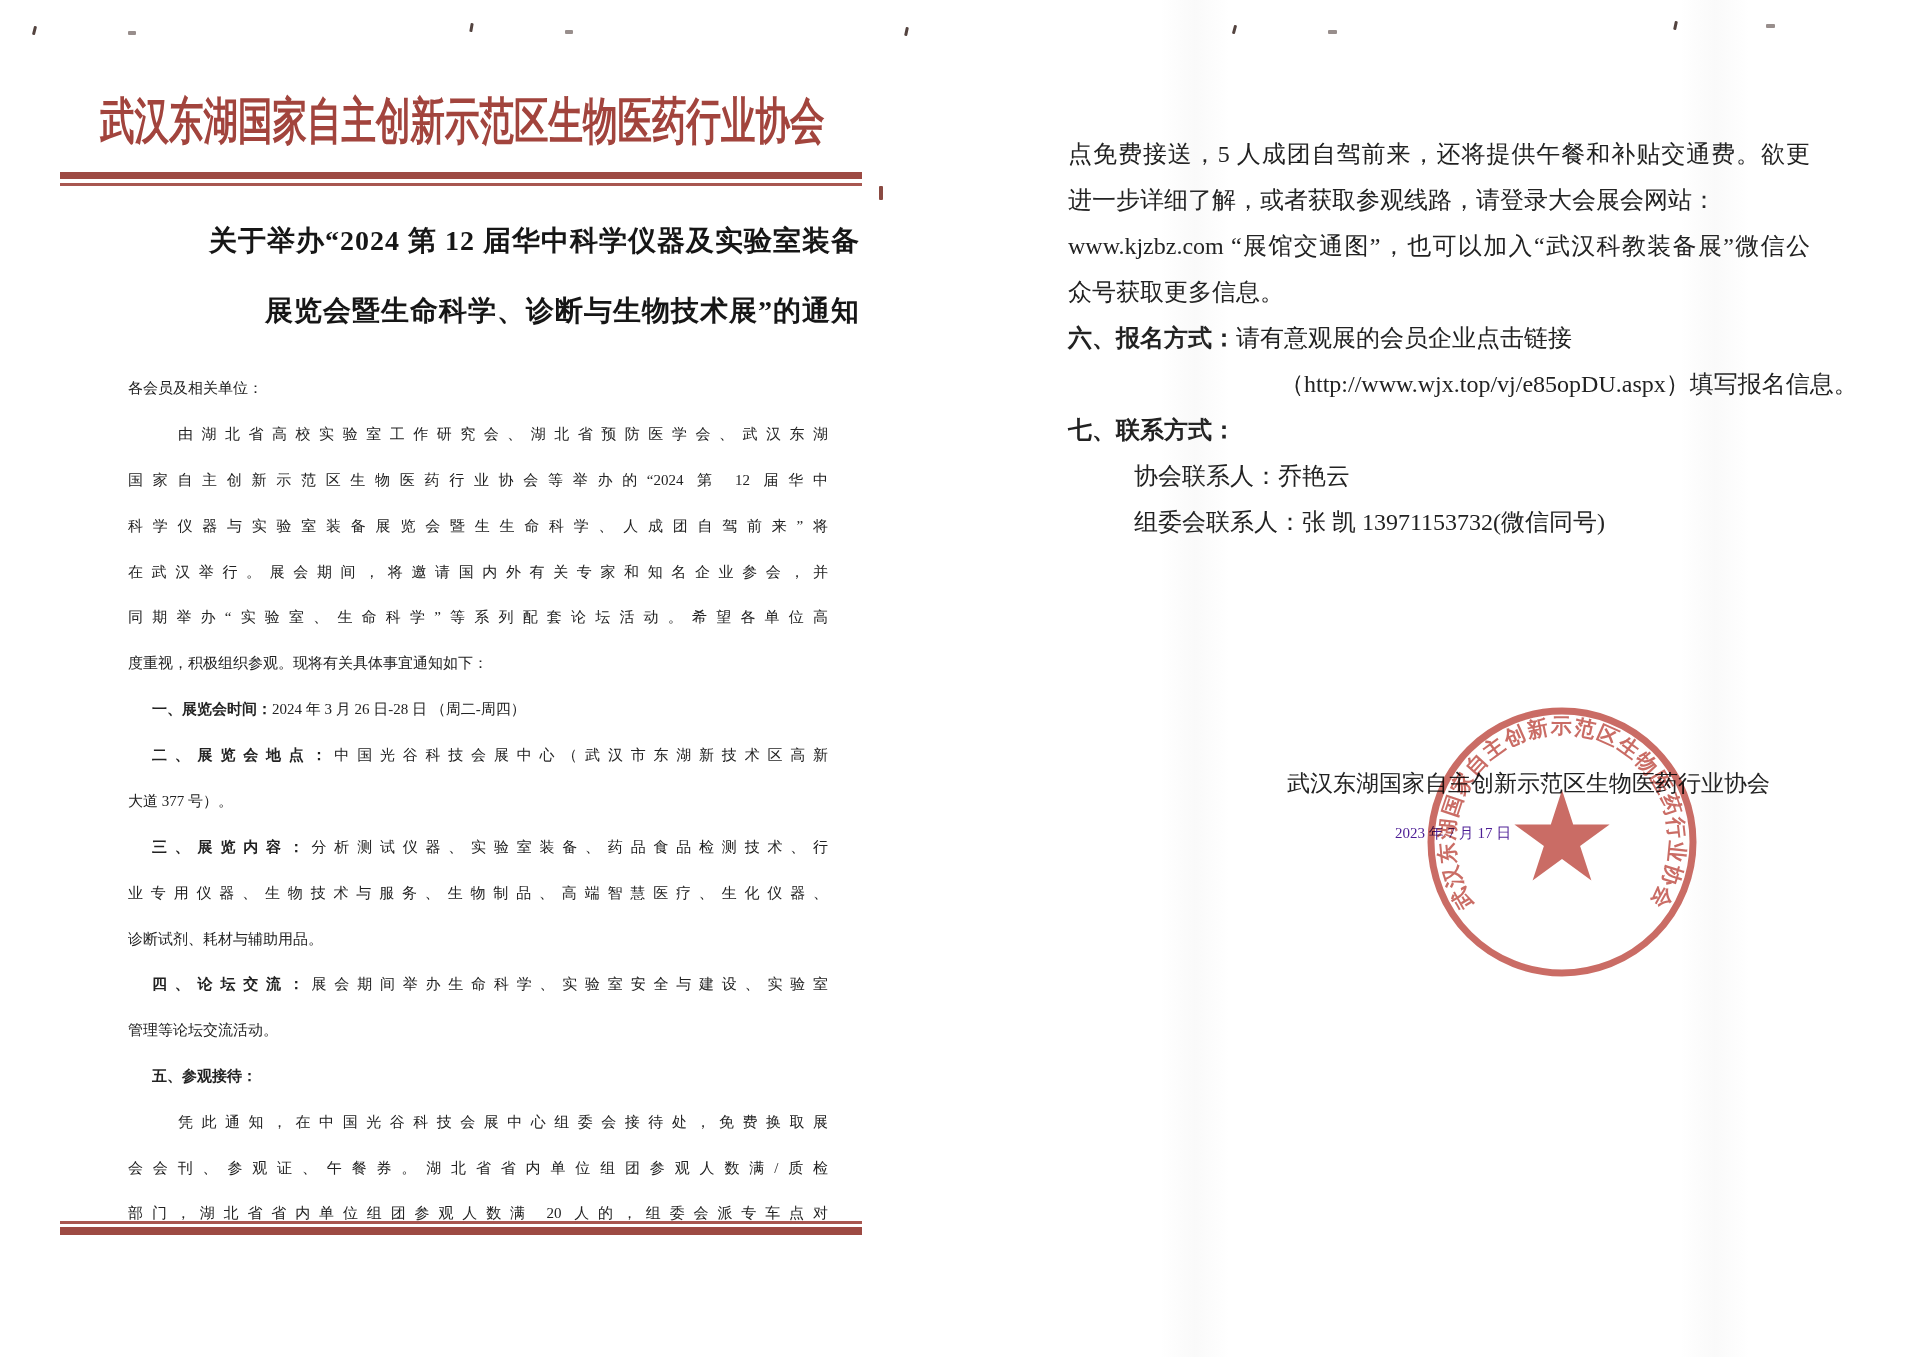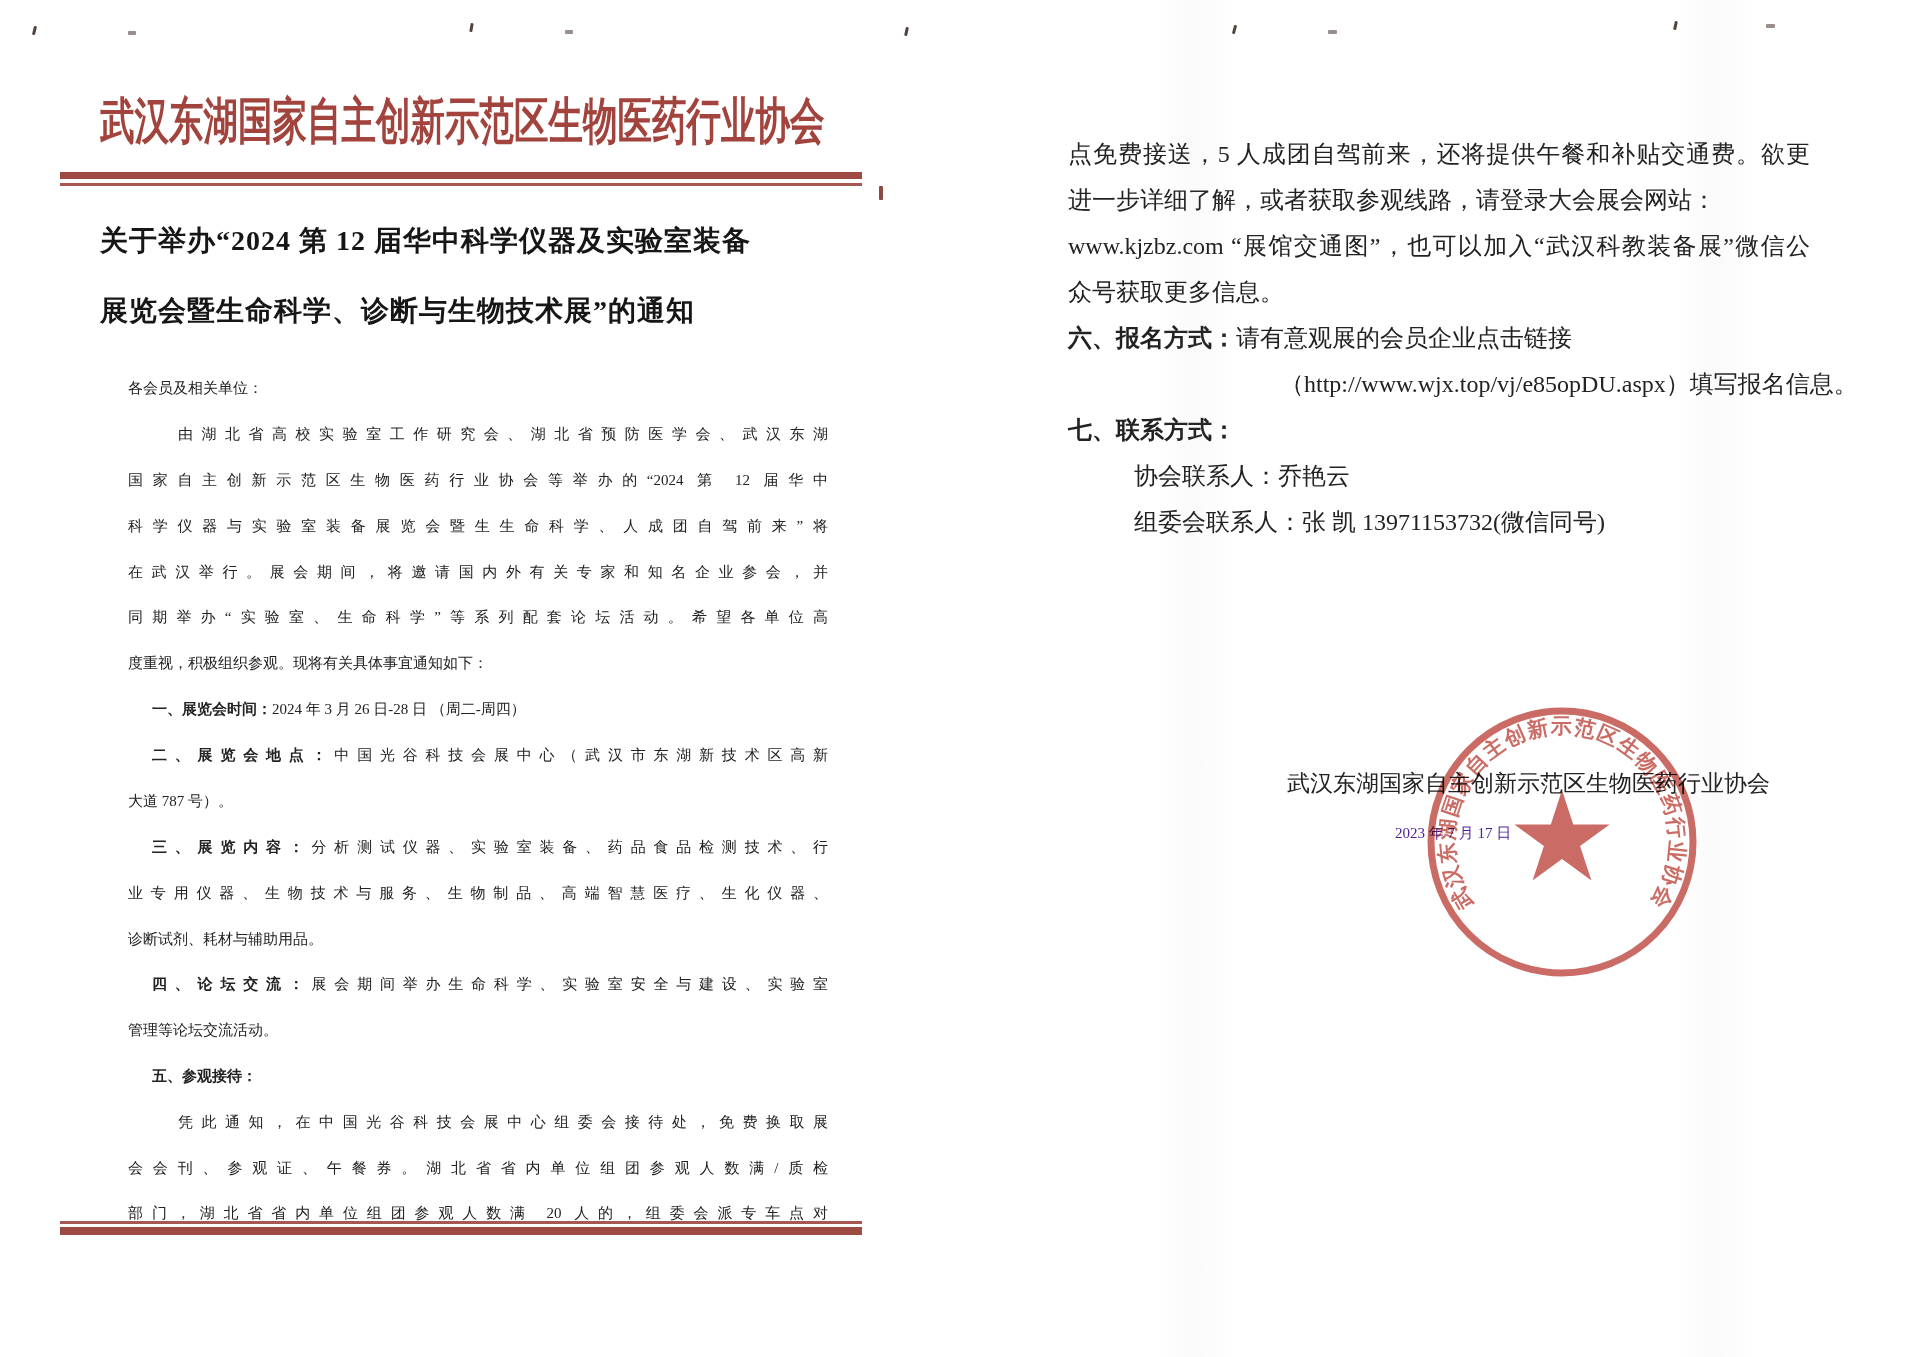--- a/index.html
+++ b/index.html
@@ -11,21 +11,21 @@
   .abs{position:absolute;}
   
   .letterhead{
     left:100px;top:88px;width:760px;height:64px;white-space:nowrap;
     font-weight:700;font-size:50px;color:#a2443d;
   }
   .letterhead>span{display:inline-block;transform:scaleX(0.69);transform-origin:left center;letter-spacing:0px;}
   .rule-top-thick{left:60px;top:172px;width:802px;height:7px;background:#9d4a43;}
   .rule-top-thin{left:60px;top:183px;width:802px;height:3px;background:#a85750;}
   
-  .title-wrap{left:100px;width:760px;text-align:left;font-weight:700;font-size:28px;letter-spacing:1px;color:#161616;}
+  .title-wrap{left:100px;width:760px;text-align:right;font-weight:700;font-size:28px;letter-spacing:1px;color:#161616;}
   .t1{top:222px;}
   .t2{top:276px;margin-top:16px;}
   
   .bl{left:128px;width:700px;font-size:15px;line-height:32px;white-space:nowrap;color:#222;}
   .bl.full{white-space:normal;text-align:justify;text-align-last:justify;text-justify:inter-character;}
   .bl .lbl{font-weight:700;margin-left:24px;}
   .ind{text-indent:50px;}
   
   .rl{left:1068px;width:742px;font-size:24px;line-height:33px;white-space:nowrap;color:#222;}
   .rl.full{white-space:normal;text-align:justify;text-align-last:justify;text-justify:inter-character;}
@@ -60,21 +60,21 @@
 
 <div class="abs bl" style="top:372px"><span>各会员及相关单位：</span></div>
 <div class="abs bl full ind" style="top:418px"><span>由湖北省高校实验室工作研究会、湖北省预防医学会、武汉东湖</span></div>
 <div class="abs bl full" style="top:464px"><span>国家自主创新示范区生物医药行业协会等举办的“2024 第 12 届华中</span></div>
 <div class="abs bl full" style="top:510px"><span>科学仪器与实验室装备展览会暨生生命科学、人成团自驾前来”将</span></div>
 <div class="abs bl full" style="top:556px"><span>在武汉举行。展会期间，将邀请国内外有关专家和知名企业参会，并</span></div>
 <div class="abs bl full" style="top:601px"><span>同期举办“实验室、生命科学”等系列配套论坛活动。希望各单位高</span></div>
 <div class="abs bl" style="top:647px"><span>度重视，积极组织参观。现将有关具体事宜通知如下：</span></div>
 <div class="abs bl" style="top:693px"><span class="lbl">一、展览会时间：</span><span>2024 年 3 月 26 日-28 日 （周二-周四）</span></div>
 <div class="abs bl full" style="top:739px"><span class="lbl">二、展览会地点：</span><span>中国光谷科技会展中心（武汉市东湖新技术区高新</span></div>
-<div class="abs bl" style="top:785px"><span>大道 787 号）。</span></div>
+<div class="abs bl" style="top:785px"><span>大道 377 号）。</span></div>
 <div class="abs bl full" style="top:831px"><span class="lbl">三、展览内容：</span><span>分析测试仪器、实验室装备、药品食品检测技术、行</span></div>
 <div class="abs bl full" style="top:877px"><span>业专用仪器、生物技术与服务、生物制品、高端智慧医疗、生化仪器、</span></div>
 <div class="abs bl" style="top:923px"><span>诊断试剂、耗材与辅助用品。</span></div>
 <div class="abs bl full" style="top:968px"><span class="lbl">四、论坛交流：</span><span>展会期间举办生命科学、实验室安全与建设、实验室</span></div>
 <div class="abs bl" style="top:1014px"><span>管理等论坛交流活动。</span></div>
 <div class="abs bl" style="top:1060px"><span class="lbl">五、参观接待：</span><span></span></div>
 <div class="abs bl full ind" style="top:1106px"><span>凭此通知，在中国光谷科技会展中心组委会接待处，免费换取展</span></div>
 <div class="abs bl full" style="top:1152px"><span>会会刊、参观证、午餐券。湖北省省内单位组团参观人数满/质检</span></div>
 <div class="abs bl full" style="top:1197px"><span>部门，湖北省省内单位组团参观人数满 20 人的，组委会派专车点对</span></div>
 

